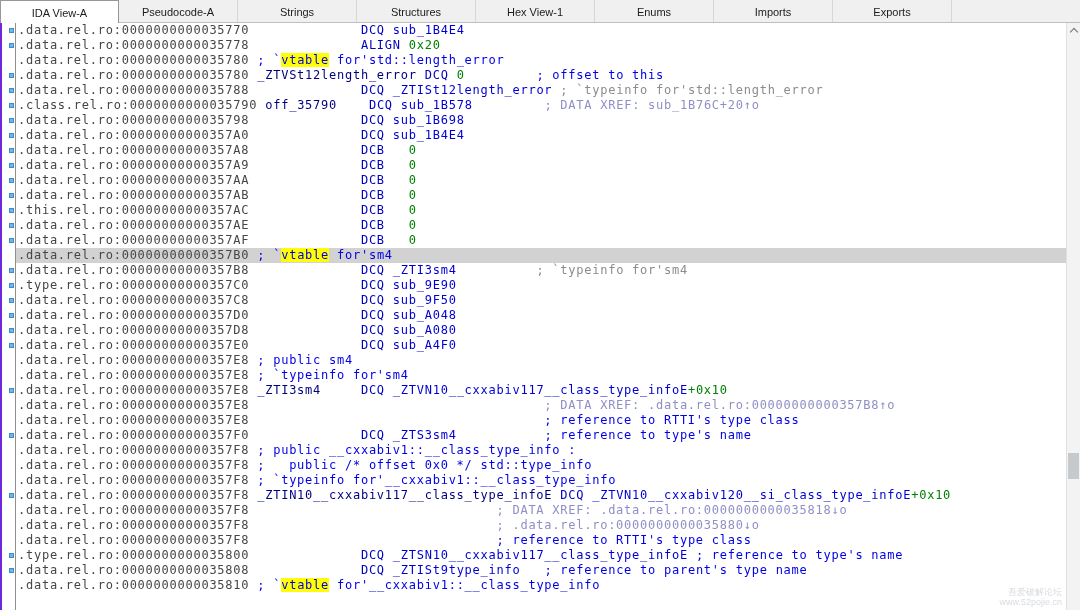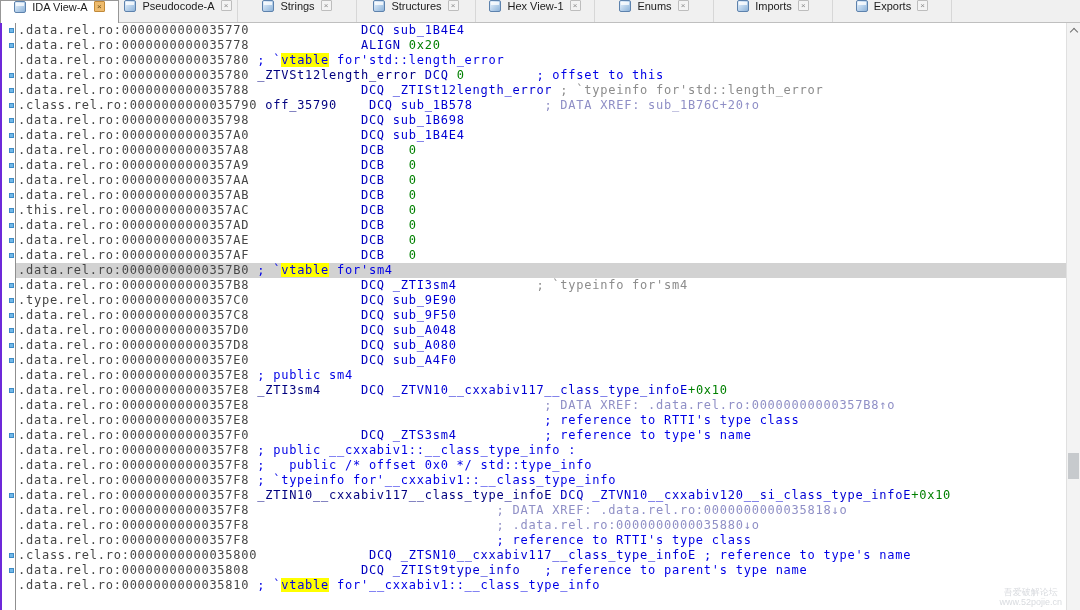--- a/index.html
+++ b/index.html
@@ -9,24 +9,24 @@
     font-family:"Liberation Sans",sans-serif;
   }
   
   .tabbar{
     position:absolute;top:0;left:0;right:0;height:22px;
     background:#f0f0f0;border-bottom:1px solid #bfbfbf;
     display:flex;align-items:stretch;z-index:5;
   }
   .tab{
     width:119px;box-sizing:border-box;
-    display:flex;justify-content:center;gap:6px;
+    display:flex;align-items:center;justify-content:center;gap:6px;
     font-size:11px;color:#1b1b1b;
     border-right:1px solid #d7d7d7;
-    cursor:default;white-space:nowrap;overflow:hidden;
+    cursor:default;white-space:nowrap;overflow:hidden;flex-direction:column;
   }
   .tab.active{
     background:#ffffff;border:1px solid #979797;border-bottom:none;
     margin-bottom:-1px;z-index:6;
   }
   .tabicon{
     width:12px;height:12px;flex:0 0 12px;box-sizing:border-box;
     border:1px solid #5d82ad;border-radius:2px;
     background:linear-gradient(135deg,#eaf3fc 0%,#b6d0ea 55%,#8db3d9 100%);
     position:relative;
@@ -87,21 +87,21 @@
     width:5px;height:5px;border-left:1px solid #6f6f6f;border-top:1px solid #6f6f6f;
     transform:rotate(45deg);margin-top:3px;
   }
   .scroll-thumb{
     position:absolute;left:1px;right:1px;top:430px;height:26px;
     background:#c7cacd;
   }
   
   .watermark{
     position:absolute;right:18px;bottom:3px;z-index:8;
-    text-align:center;font-size:9px;line-height:10px;
+    text-align:right;font-size:9px;line-height:10px;
     color:#bfc3ca;opacity:.6;pointer-events:none;
   }
 </style>
 </head>
 <body>
 
 <div class="tabbar">
     <div class="tab active">
       <span class="tabicon"></span>
       <span>IDA View-A</span>
@@ -151,43 +151,43 @@
     <div class="row"><span class="dot"></span><span class="sg-p">.data.rel.ro:0000000000035780</span><span class="sg-t"> </span><span class="sg-l">_ZTVSt12length_error</span><span class="sg-t"> </span><span class="sg-m">DCQ</span><span class="sg-t"> </span><span class="sg-n">0</span><span class="sg-t">         </span><span class="sg-c">; offset to this</span></div>
     <div class="row"><span class="dot"></span><span class="sg-p">.data.rel.ro:0000000000035788</span><span class="sg-t">              </span><span class="sg-m">DCQ</span><span class="sg-t"> </span><span class="sg-o">_ZTISt12length_error</span><span class="sg-t"> </span><span class="sg-a">; `typeinfo for'std::length_error</span></div>
     <div class="row"><span class="dot"></span><span class="sg-p">.class.rel.ro:0000000000035790</span><span class="sg-t"> </span><span class="sg-l">off_35790</span><span class="sg-t">    </span><span class="sg-m">DCQ</span><span class="sg-t"> </span><span class="sg-o">sub_1B578</span><span class="sg-t">         </span><span class="sg-x">; DATA XREF: sub_1B76C+20↑o</span></div>
     <div class="row"><span class="dot"></span><span class="sg-p">.data.rel.ro:0000000000035798</span><span class="sg-t">              </span><span class="sg-m">DCQ</span><span class="sg-t"> </span><span class="sg-o">sub_1B698</span></div>
     <div class="row"><span class="dot"></span><span class="sg-p">.data.rel.ro:00000000000357A0</span><span class="sg-t">              </span><span class="sg-m">DCQ</span><span class="sg-t"> </span><span class="sg-o">sub_1B4E4</span></div>
     <div class="row"><span class="dot"></span><span class="sg-p">.data.rel.ro:00000000000357A8</span><span class="sg-t">              </span><span class="sg-m">DCB</span><span class="sg-t">   </span><span class="sg-n">0</span></div>
     <div class="row"><span class="dot"></span><span class="sg-p">.data.rel.ro:00000000000357A9</span><span class="sg-t">              </span><span class="sg-m">DCB</span><span class="sg-t">   </span><span class="sg-n">0</span></div>
     <div class="row"><span class="dot"></span><span class="sg-p">.data.rel.ro:00000000000357AA</span><span class="sg-t">              </span><span class="sg-m">DCB</span><span class="sg-t">   </span><span class="sg-n">0</span></div>
     <div class="row"><span class="dot"></span><span class="sg-p">.data.rel.ro:00000000000357AB</span><span class="sg-t">              </span><span class="sg-m">DCB</span><span class="sg-t">   </span><span class="sg-n">0</span></div>
     <div class="row"><span class="dot"></span><span class="sg-p">.this.rel.ro:00000000000357AC</span><span class="sg-t">              </span><span class="sg-m">DCB</span><span class="sg-t">   </span><span class="sg-n">0</span></div>
-    <div class="row"><span class="dot"></span><span class="sg-p">.data.rel.ro:00000000000357AD</span><span class="sg-t">              </span><span class="sg-m">DCB</span><span class="sg-t">   </span><span class="sg-n">0</span></div>
     <div class="row"><span class="dot"></span><span class="sg-p">.data.rel.ro:00000000000357AE</span><span class="sg-t">              </span><span class="sg-m">DCB</span><span class="sg-t">   </span><span class="sg-n">0</span></div>
     <div class="row"><span class="dot"></span><span class="sg-p">.data.rel.ro:00000000000357AF</span><span class="sg-t">              </span><span class="sg-m">DCB</span><span class="sg-t">   </span><span class="sg-n">0</span></div>
     <div class="row sel"><span class="sg-p">.data.rel.ro:00000000000357B0</span><span class="sg-t"> </span><span class="sg-c">; `</span><span class="sg-h">vtable</span><span class="sg-c"> for'sm4</span></div>
     <div class="row"><span class="dot"></span><span class="sg-p">.data.rel.ro:00000000000357B8</span><span class="sg-t">              </span><span class="sg-m">DCQ</span><span class="sg-t"> </span><span class="sg-o">_ZTI3sm4</span><span class="sg-t">          </span><span class="sg-a">; `typeinfo for'sm4</span></div>
     <div class="row"><span class="dot"></span><span class="sg-p">.type.rel.ro:00000000000357C0</span><span class="sg-t">              </span><span class="sg-m">DCQ</span><span class="sg-t"> </span><span class="sg-o">sub_9E90</span></div>
     <div class="row"><span class="dot"></span><span class="sg-p">.data.rel.ro:00000000000357C8</span><span class="sg-t">              </span><span class="sg-m">DCQ</span><span class="sg-t"> </span><span class="sg-o">sub_9F50</span></div>
     <div class="row"><span class="dot"></span><span class="sg-p">.data.rel.ro:00000000000357D0</span><span class="sg-t">              </span><span class="sg-m">DCQ</span><span class="sg-t"> </span><span class="sg-o">sub_A048</span></div>
     <div class="row"><span class="dot"></span><span class="sg-p">.data.rel.ro:00000000000357D8</span><span class="sg-t">              </span><span class="sg-m">DCQ</span><span class="sg-t"> </span><span class="sg-o">sub_A080</span></div>
     <div class="row"><span class="dot"></span><span class="sg-p">.data.rel.ro:00000000000357E0</span><span class="sg-t">              </span><span class="sg-m">DCQ</span><span class="sg-t"> </span><span class="sg-o">sub_A4F0</span></div>
     <div class="row"><span class="sg-p">.data.rel.ro:00000000000357E8</span><span class="sg-t"> </span><span class="sg-c">; public sm4</span></div>
+    <div class="row"><span class="sg-p">.data.rel.ro:00000000000357E8</span><span class="sg-t"> </span><span class="sg-c">; `typeinfo for'sm4</span></div>
     <div class="row"><span class="dot"></span><span class="sg-p">.data.rel.ro:00000000000357E8</span><span class="sg-t"> </span><span class="sg-l">_ZTI3sm4</span><span class="sg-t">     </span><span class="sg-m">DCQ</span><span class="sg-t"> </span><span class="sg-o">_ZTVN10__cxxabiv117__class_type_infoE</span><span class="sg-n">+0x10</span></div>
     <div class="row"><span class="sg-p">.data.rel.ro:00000000000357E8</span><span class="sg-t">                                     </span><span class="sg-x">; DATA XREF: .data.rel.ro:00000000000357B8↑o</span></div>
     <div class="row"><span class="sg-p">.data.rel.ro:00000000000357E8</span><span class="sg-t">                                     </span><span class="sg-c">; reference to RTTI's type class</span></div>
     <div class="row"><span class="dot"></span><span class="sg-p">.data.rel.ro:00000000000357F0</span><span class="sg-t">              </span><span class="sg-m">DCQ</span><span class="sg-t"> </span><span class="sg-o">_ZTS3sm4</span><span class="sg-t">           </span><span class="sg-c">; reference to type's name</span></div>
     <div class="row"><span class="sg-p">.data.rel.ro:00000000000357F8</span><span class="sg-t"> </span><span class="sg-c">; public __cxxabiv1::__class_type_info :</span></div>
     <div class="row"><span class="sg-p">.data.rel.ro:00000000000357F8</span><span class="sg-t"> </span><span class="sg-c">;   public /* offset 0x0 */ std::type_info</span></div>
     <div class="row"><span class="sg-p">.data.rel.ro:00000000000357F8</span><span class="sg-t"> </span><span class="sg-c">; `typeinfo for'__cxxabiv1::__class_type_info</span></div>
     <div class="row"><span class="dot"></span><span class="sg-p">.data.rel.ro:00000000000357F8</span><span class="sg-t"> </span><span class="sg-l">_ZTIN10__cxxabiv117__class_type_infoE</span><span class="sg-t"> </span><span class="sg-m">DCQ</span><span class="sg-t"> </span><span class="sg-o">_ZTVN10__cxxabiv120__si_class_type_infoE</span><span class="sg-n">+0x10</span></div>
     <div class="row"><span class="sg-p">.data.rel.ro:00000000000357F8</span><span class="sg-t">                               </span><span class="sg-x">; DATA XREF: .data.rel.ro:0000000000035818↓o</span></div>
     <div class="row"><span class="sg-p">.data.rel.ro:00000000000357F8</span><span class="sg-t">                               </span><span class="sg-x">; .data.rel.ro:0000000000035880↓o</span></div>
     <div class="row"><span class="sg-p">.data.rel.ro:00000000000357F8</span><span class="sg-t">                               </span><span class="sg-c">; reference to RTTI's type class</span></div>
-    <div class="row"><span class="dot"></span><span class="sg-p">.class.rel.ro:0000000000035800</span><span class="sg-t">              </span><span class="sg-m">DCQ</span><span class="sg-t"> </span><span class="sg-o">_ZTSN10__cxxabiv117__class_type_infoE</span><span class="sg-t"> </span><span class="sg-c">; reference to type's name</span></div>
+    <div class="row"><span class="dot"></span><span class="sg-p">.type.rel.ro:0000000000035800</span><span class="sg-t">              </span><span class="sg-m">DCQ</span><span class="sg-t"> </span><span class="sg-o">_ZTSN10__cxxabiv117__class_type_infoE</span><span class="sg-t"> </span><span class="sg-c">; reference to type's name</span></div>
     <div class="row"><span class="dot"></span><span class="sg-p">.data.rel.ro:0000000000035808</span><span class="sg-t">              </span><span class="sg-m">DCQ</span><span class="sg-t"> </span><span class="sg-o">_ZTISt9type_info</span><span class="sg-t">   </span><span class="sg-c">; reference to parent's type name</span></div>
     <div class="row"><span class="sg-p">.data.rel.ro:0000000000035810</span><span class="sg-t"> </span><span class="sg-c">; `</span><span class="sg-h">vtable</span><span class="sg-c"> for'__cxxabiv1::__class_type_info</span></div>
   </div>
 
 <div class="vscroll">
   <div class="scroll-up">
       <span class="chev"></span>
     </div>
   <div class="scroll-thumb"></div>
 </div>

